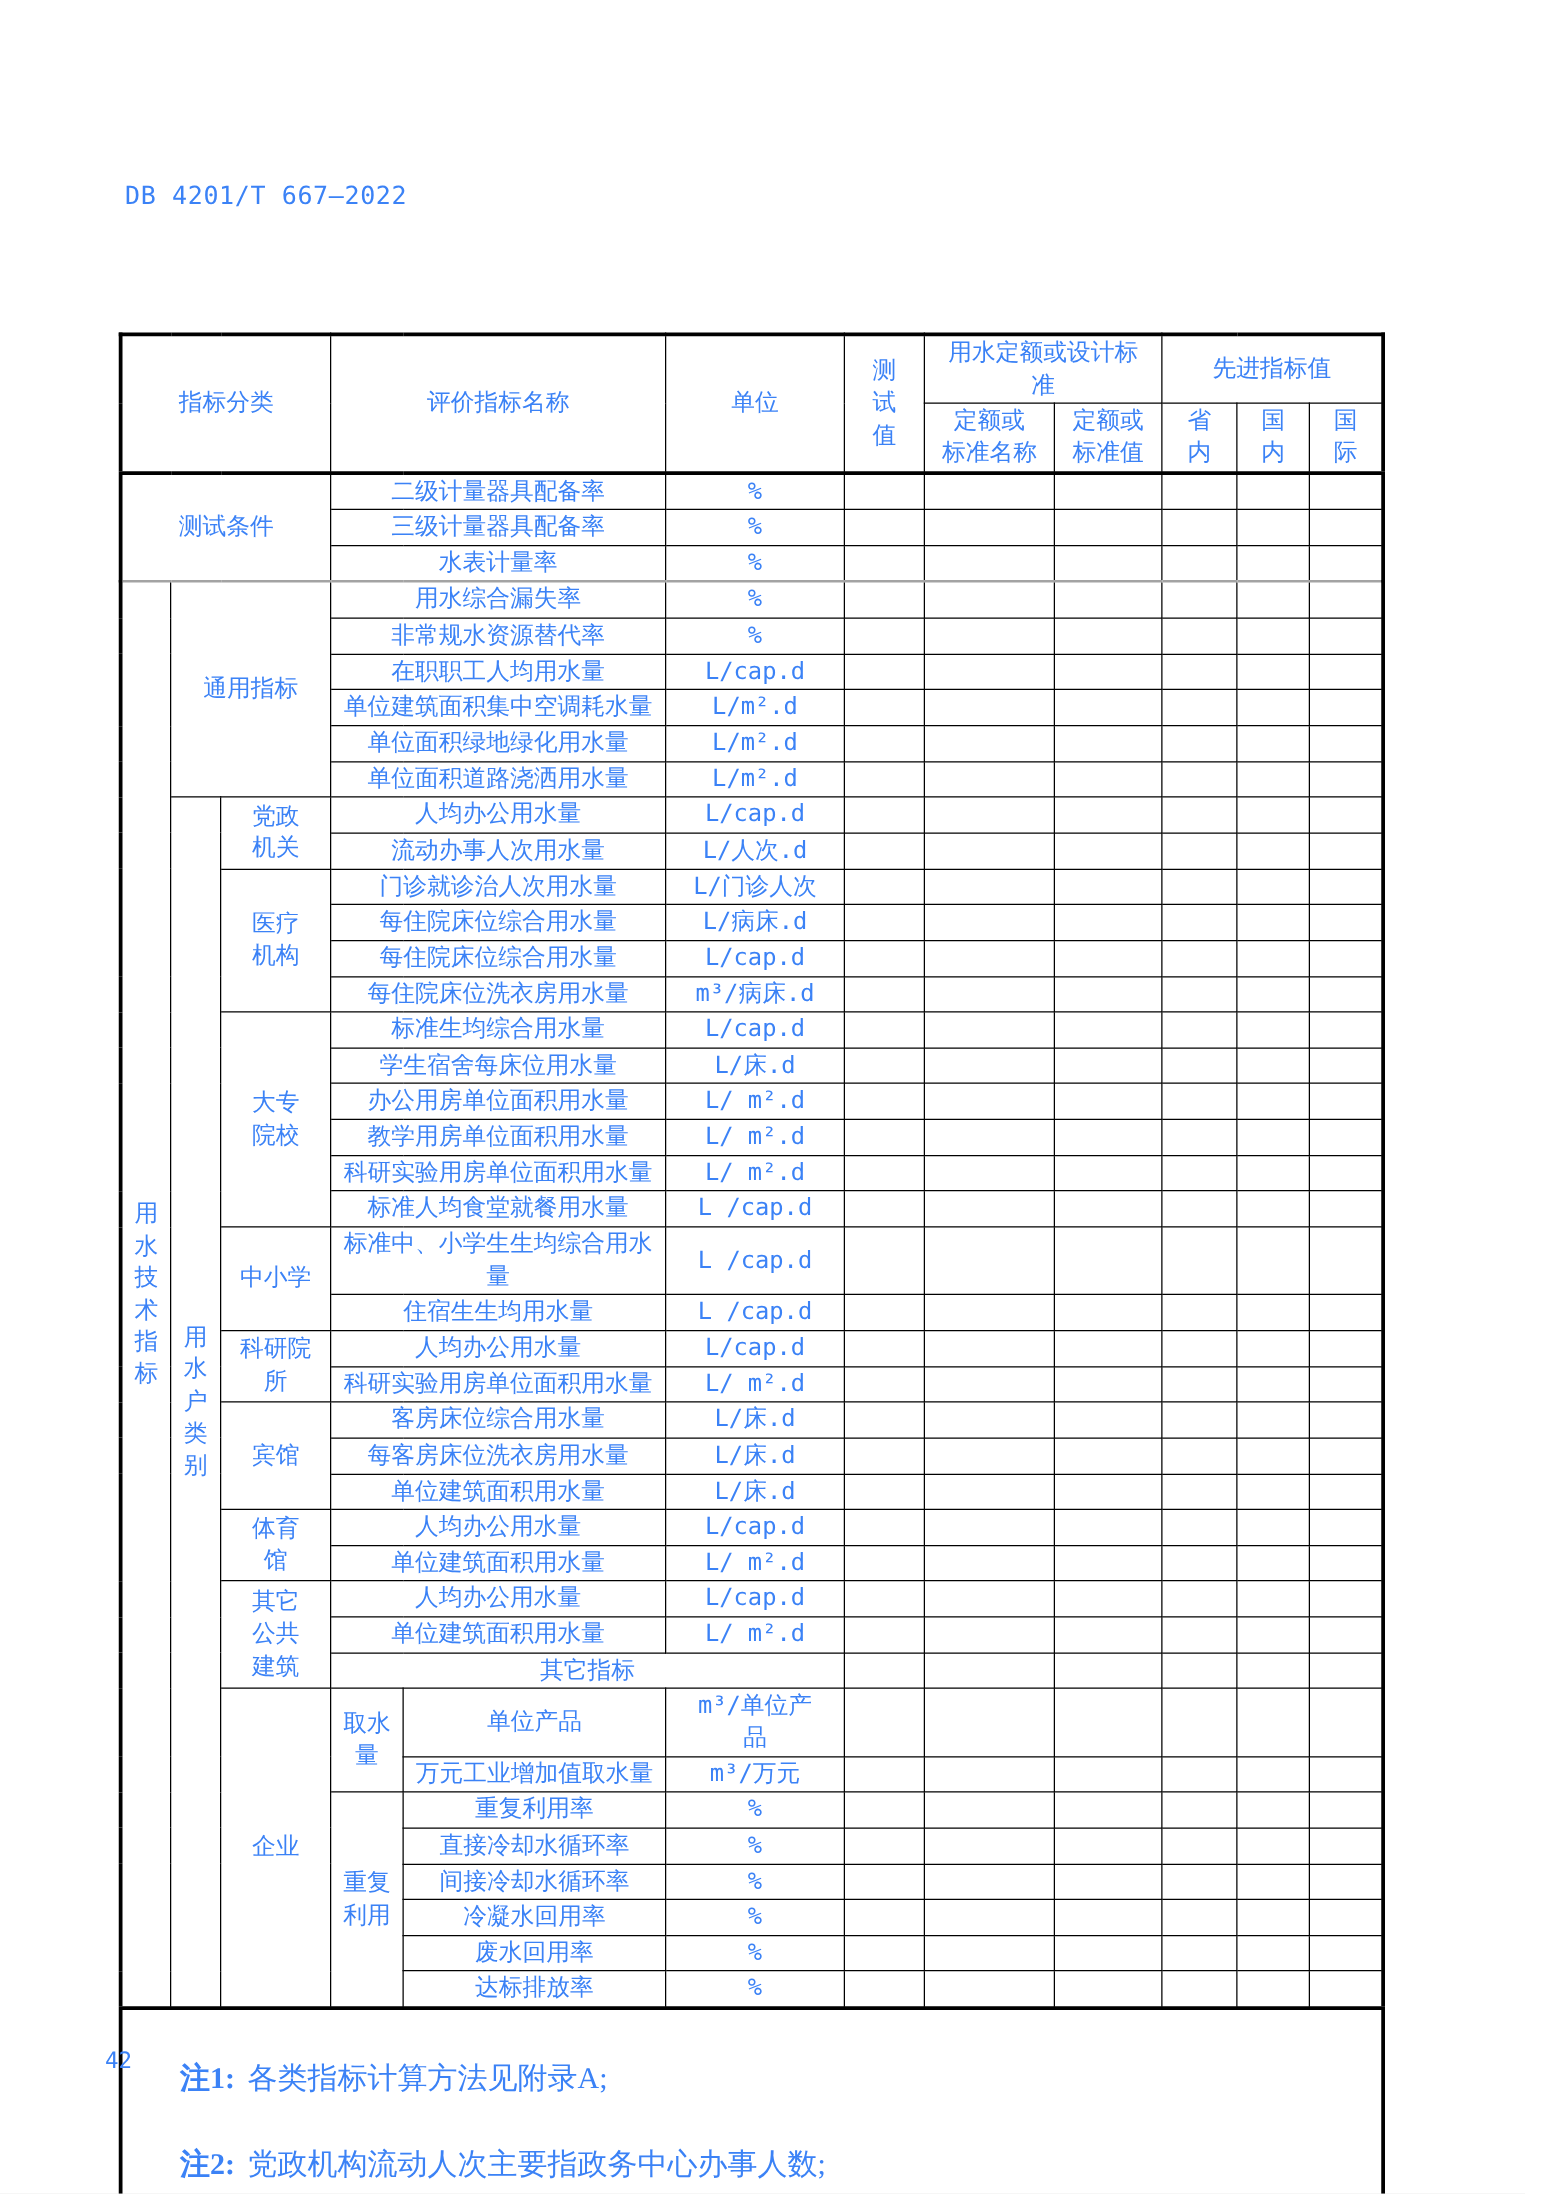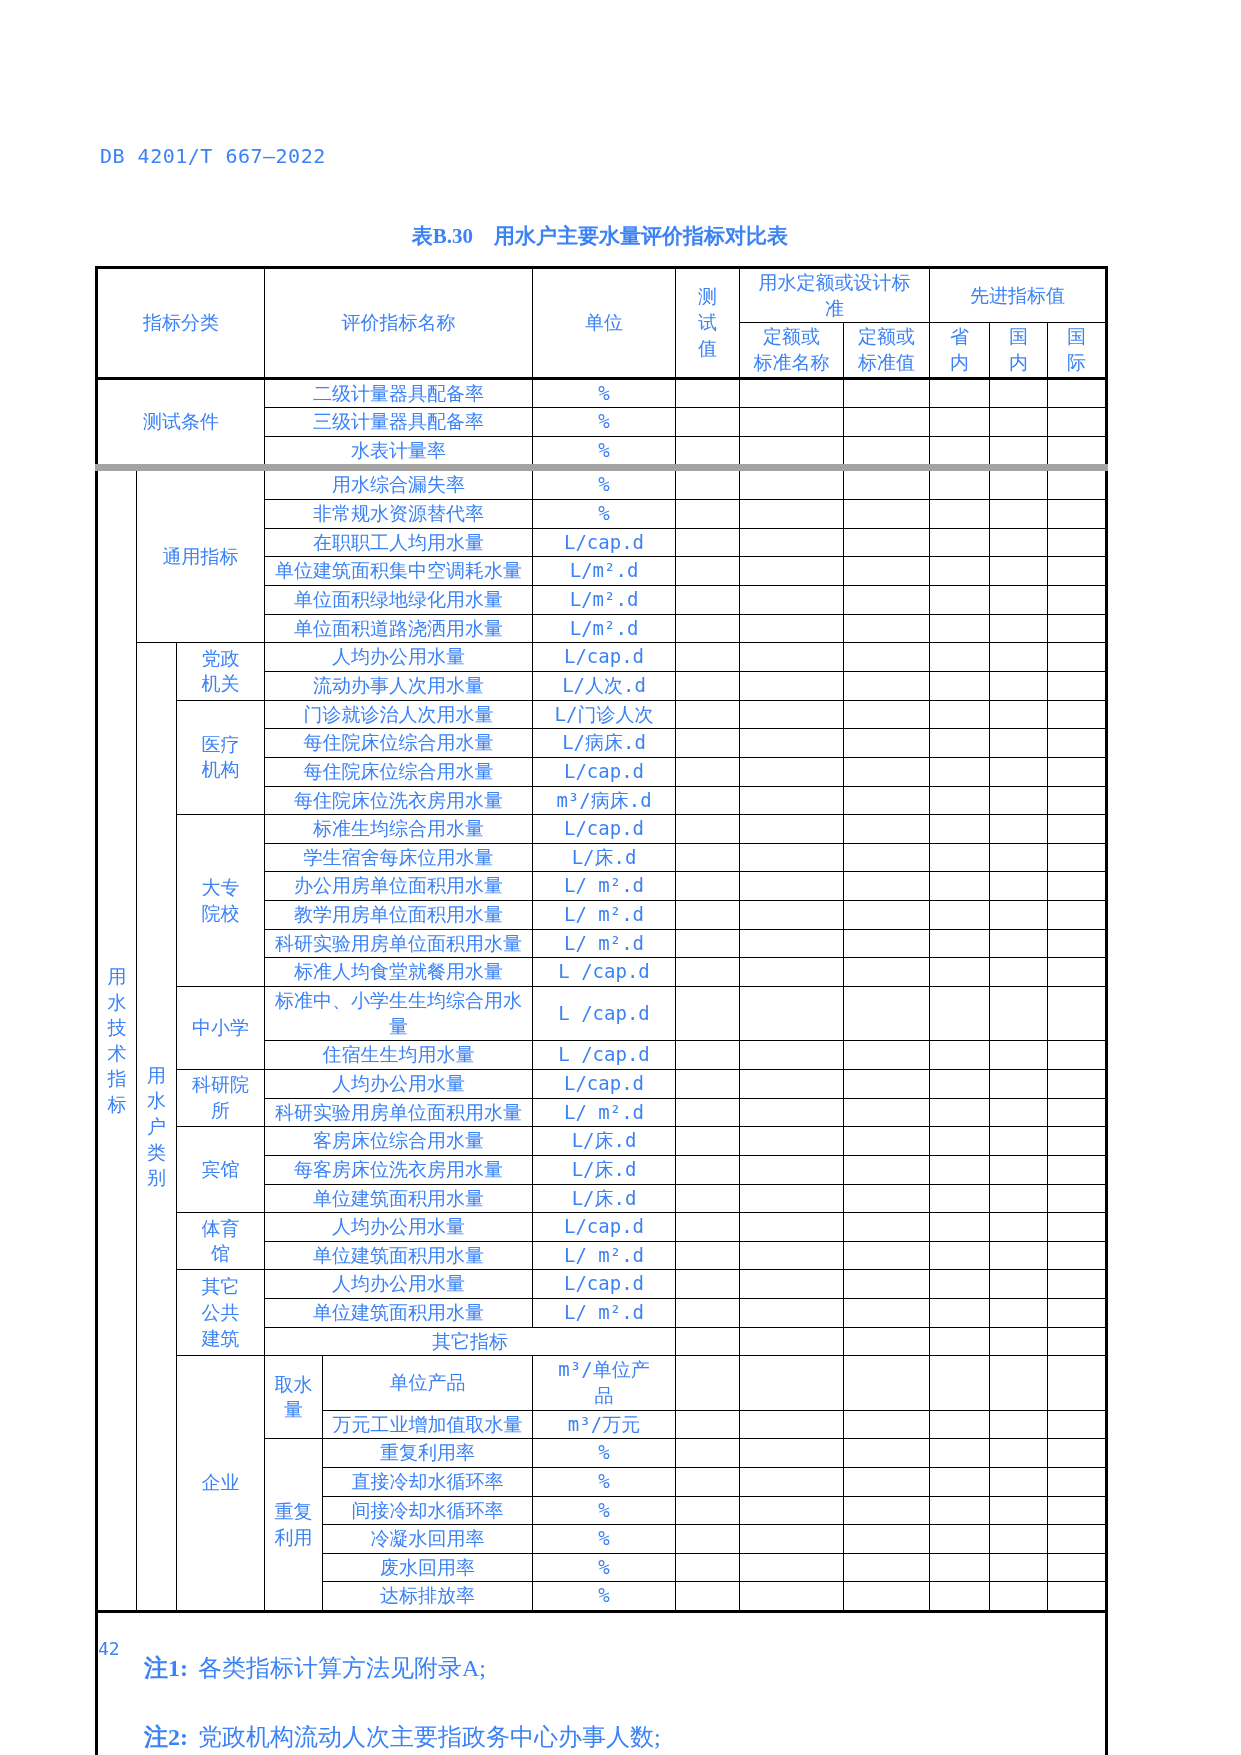--- a/index.html
+++ b/index.html
@@ -26,41 +26,40 @@
     border: 3px solid #000;
   }
   table.grid td {
     border: 1px solid #000; text-align: center; vertical-align: middle;
     font-size: 19px; line-height: 1.35; padding: 1px 2px;
     white-space: pre-line; overflow: hidden;
   }
   thead { border-bottom: 3px solid #000; }
   thead td { height: 46px; }
   tbody td { height: 26px; }
-  tbody tr:nth-child(4) td { border-top: 7px solid #a3a3a3; }
+  tbody tr:nth-child(4) td { border-top: 2px solid #a3a3a3; }
   td.name { text-align: left; padding-left: 7px; font-size: 18px; white-space: nowrap; margin-left: 44px; }
   td.unit { font-family: "DejaVu Sans Mono", monospace; font-size: 17px; }
   td.vtext { line-height: 1.55; }
   tfoot { border-top: 3px solid #000; }
   tfoot td.notes { text-align: left; padding: 8px 10px 12px 46px; }
   .note-line { line-height: 1.8; font-size: 24px; }
   .nlabel { font-weight: bold; margin-right: 10px; }
   .page-num {
-    position: absolute; left: 98px; top: 1638px;
+    position: absolute; left: 84px; top: 1638px;
     font-size: 18px; font-family: "DejaVu Sans Mono", monospace;
   }
 </style>
 </head>
 <body>
 
 <div class="page">
 
   <div class="doc-code">DB 4201/T 667—2022</div>
 
-  <div class="tbl-title">表B.30　用水户主要水量评价指标对比表</div>
 
   <div class="tblwrap">
     <table class="grid">
       <colgroup>
         <col style="width:40px">
           <col style="width:40px">
           <col style="width:88px">
         <col style="width:58px">
           <col style="width:210px">
           <col style="width:143px">

